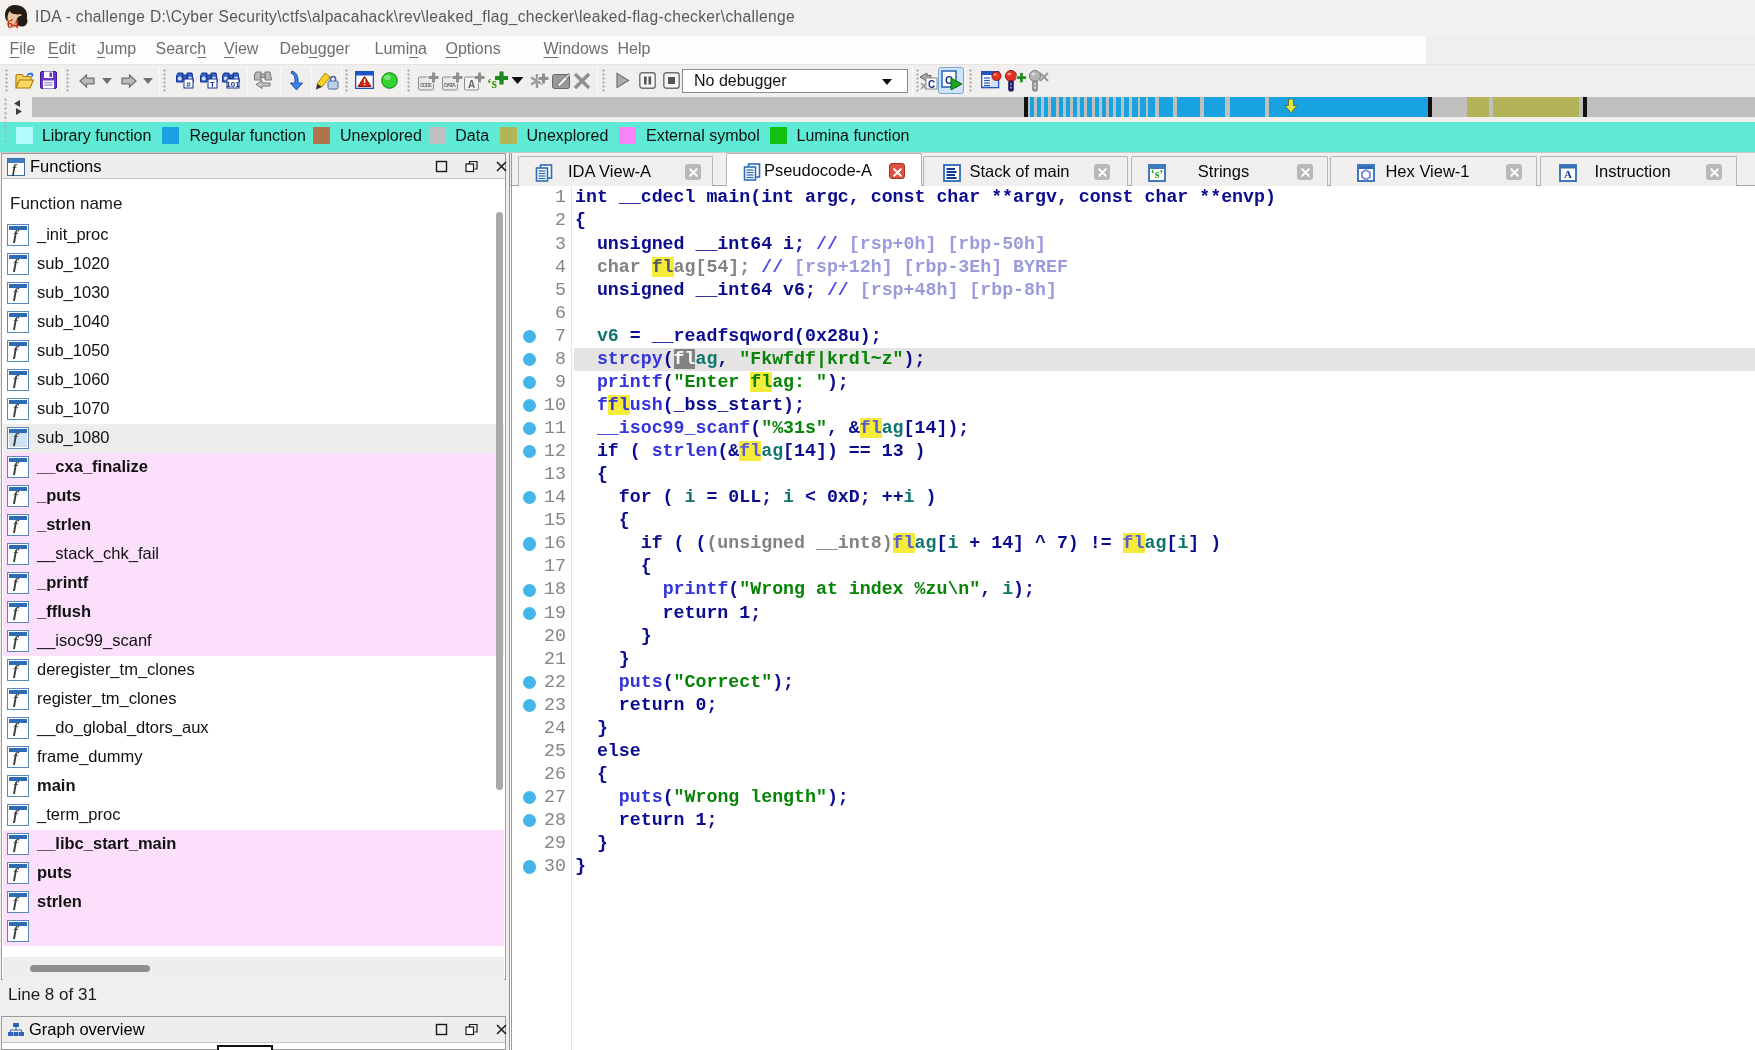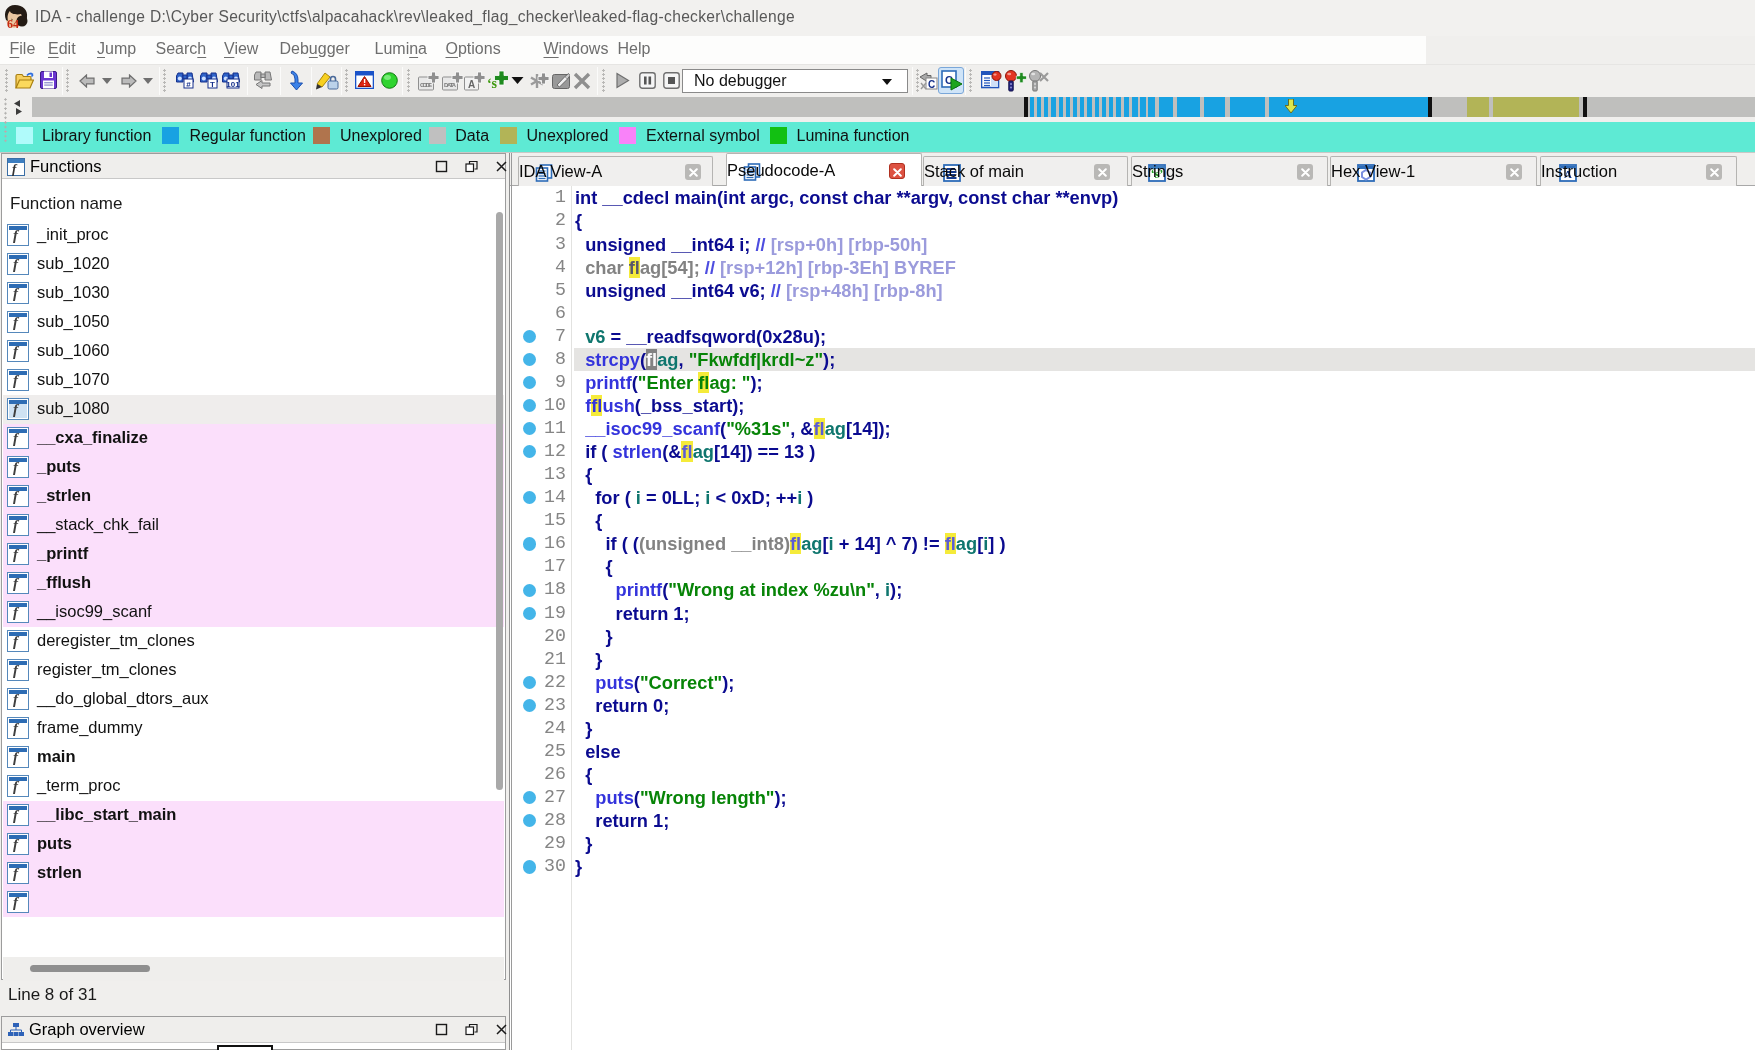--- a/index.html
+++ b/index.html
@@ -42,31 +42,31 @@
 #gp_title{position:absolute;left:0;top:0;width:503px;height:26px;background:#efeeec;border-bottom:1px solid #c8c8c8}
 #gp_title .cap{position:absolute;left:27px;top:3px;font-size:16.5px;color:#000}
 #grect{position:absolute;left:215px;top:28px;width:56px;height:20px;border:2px solid #111;background:#fff}
 
 #rpanel{position:absolute;left:509px;top:153px;width:1246px;height:897px;background:#fff;border-left:1px solid #8f8f8f}
 #tabbar{position:absolute;left:0;top:0px;width:1246px;height:33px;background:#f0efed;border-bottom:1px solid #a8a8a8}
 .tab{position:absolute;top:3px;height:30px;background:#f0efee;border:1px solid #b5b4b2;border-bottom:none;border-radius:2px 2px 0 0}
 .tact{top:0px;height:33px;background:#fff;z-index:3}
 .tico{position:absolute;left:16px;top:7px}
 .tact .tico{top:9px}
-.tlab{position:absolute;left:0;right:12px;top:5px;font-size:16.5px;color:#090909}
+.tlab{position:absolute;left:0;right:12px;text-align:center;top:5px;font-size:16.5px;color:#090909}
 .tact .tlab{top:7px}
 .tclose{position:absolute;top:7px;width:16px;height:16px;border-radius:3px;background:#b9b8b6;color:#fff;font-size:10px;line-height:16px;text-align:center;font-weight:bold}
 .tact .tclose{top:9px}
 .tred{background:#dd5242;border:1px solid #b03020;line-height:14px}
 
 #codewrap{position:absolute;left:0;top:33px;width:1246px;height:864px;background:#fff}
 #curline{position:absolute;left:64px;top:161.9px;width:1182px;height:23px;background:#e5e4e2}
 #lnsep{position:absolute;left:61px;top:0;width:1px;height:864px;background:#e2e2e0}
 #lnums{position:absolute;left:0px;top:0.4px;width:56px;text-align:right;font-family:"Liberation Mono",monospace;font-size:18.25px;line-height:23.07px;color:#858585;white-space:pre}
-#code{position:absolute;left:65px;top:0.4px;font-family:Liberation Sans, sans-serif;font-weight:bold;font-size:18.25px;line-height:23.07px;color:#0b0b90;white-space:pre}
+#code{position:absolute;left:65px;top:0.4px;font-family:Liberation Mono, monospace;font-weight:bold;font-size:18.25px;line-height:23.07px;color:#0b0b90;white-space:pre}
 #code i{font-style:normal}
 .f{color:#3434dc}
 .v{color:#0f766e}
 .g{color:#828282}
 .s{color:#078407}
 .cs{color:#4d4de0}
 .cb{color:#9b9bdc}
 .hlv{background:#f5eb3a;color:#5b5bd6}
 .hls{background:#f5eb3a;color:#078407}
 .hlf{background:#f5eb3a;color:#3434dc}
@@ -381,20 +381,24 @@
 <div class="frow">
         <span class="fic"></span>
         <span class="ftxt">sub_1020</span>
       </div>
 <div class="frow">
         <span class="fic"></span>
         <span class="ftxt">sub_1030</span>
       </div>
 <div class="frow">
         <span class="fic"></span>
+        <span class="ftxt">sub_1040</span>
+      </div>
+<div class="frow">
+        <span class="fic"></span>
         <span class="ftxt">sub_1050</span>
       </div>
 <div class="frow">
         <span class="fic"></span>
         <span class="ftxt">sub_1060</span>
       </div>
 <div class="frow">
         <span class="fic"></span>
         <span class="ftxt">sub_1070</span>
       </div>

